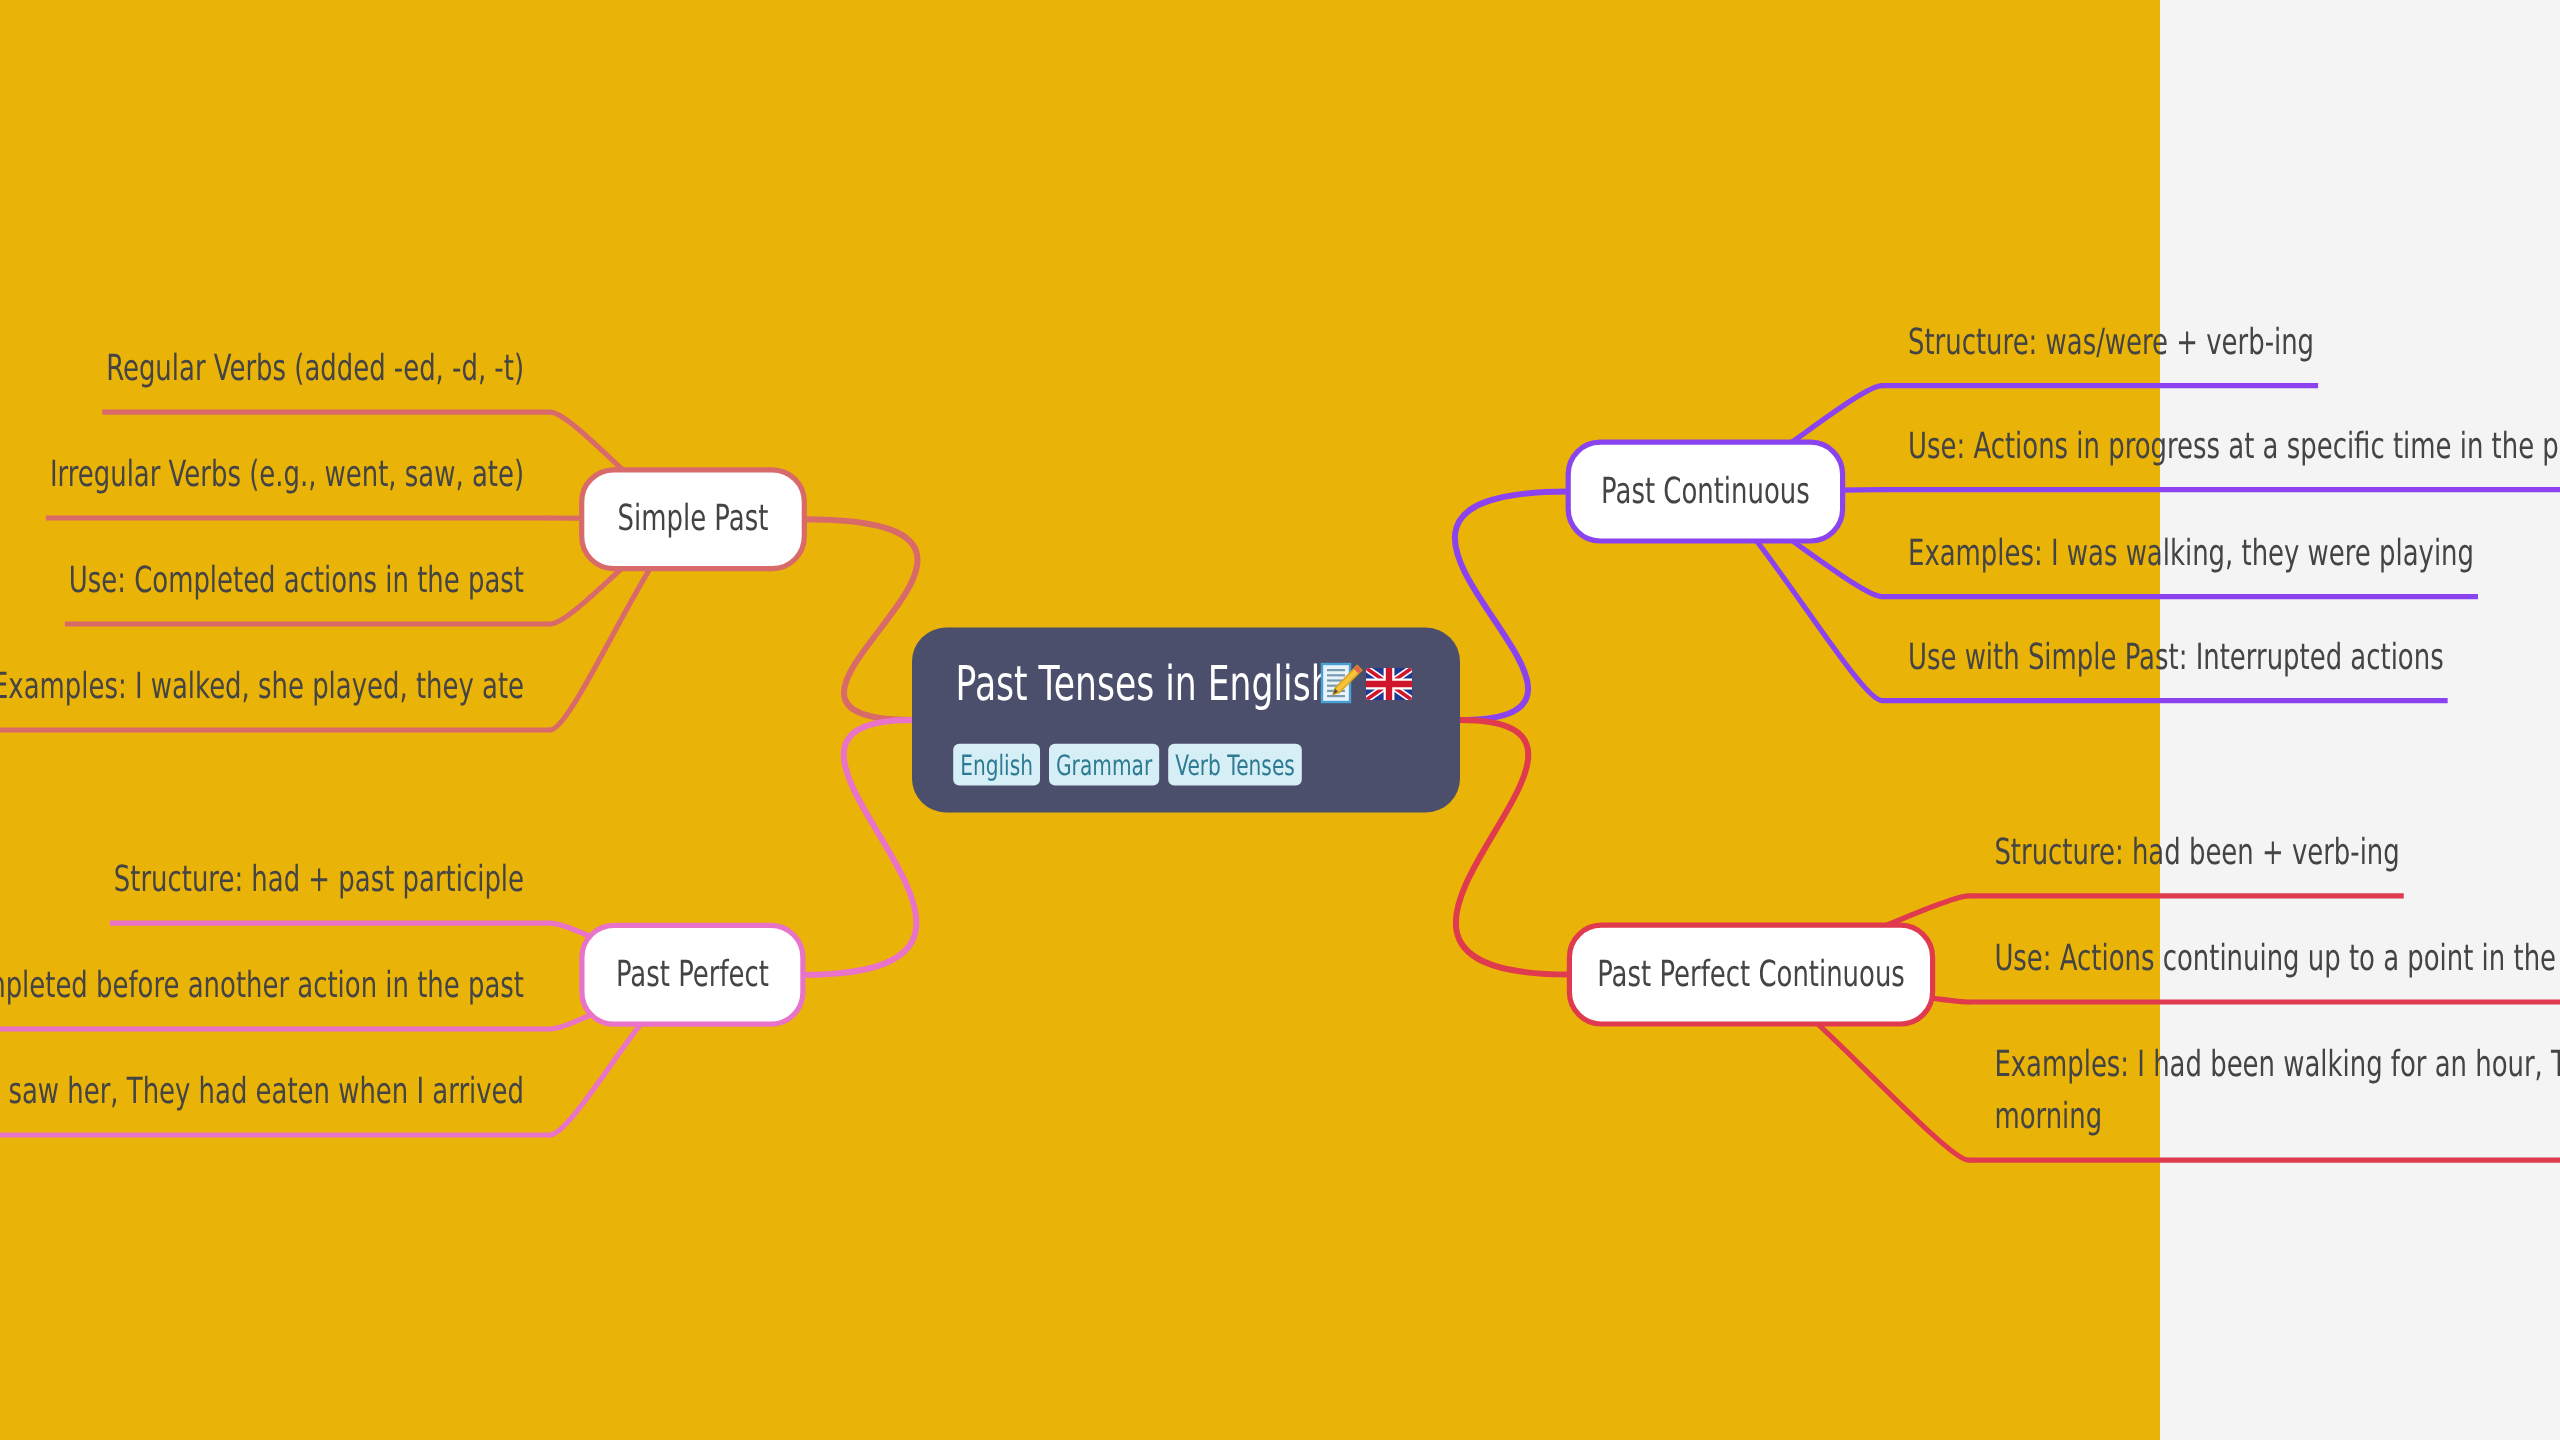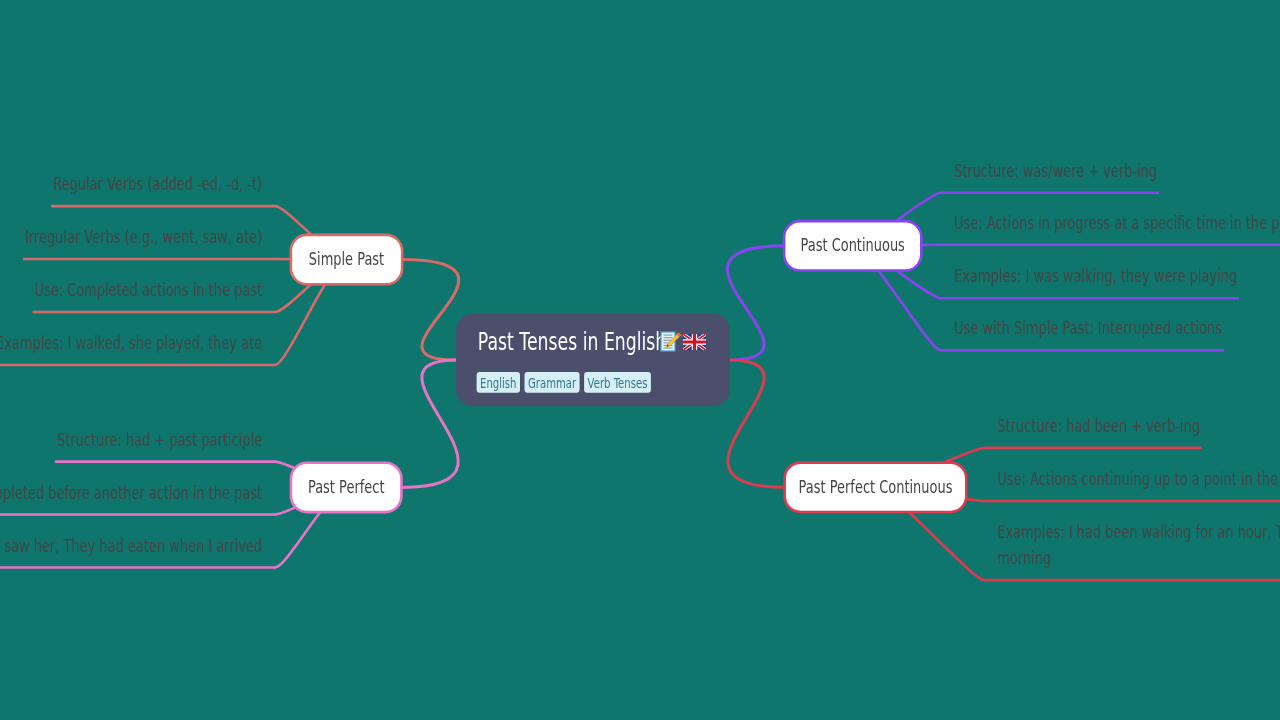--- a/index.html
+++ b/index.html
@@ -1,19 +1,19 @@
 <!DOCTYPE html>
 <html><head>
 <meta charset="utf-8">
 <title>Past Tenses in English</title>
 <style>
   html,body{margin:0;padding:0;background:#f4f4f4;}
   body{width:1280px;height:720px;overflow:hidden;
        font-family:"DejaVu Sans",sans-serif;-webkit-font-smoothing:antialiased;}
-  #root{position:relative;width:1280px;height:720px;background:#0f766e;}
+  #root{position:relative;width:1080px;height:720px;background:#eab308;}
   svg#map{display:block;position:absolute;left:0;top:0;}
   .leaf-label{font-family:"DejaVu Sans",sans-serif;font-size:18px;fill:#444444;
               dominant-baseline:alphabetic;}
   .branch-label{font-family:"DejaVu Sans",sans-serif;font-size:18px;fill:#444444;}
   .root-title{font-family:"DejaVu Sans",sans-serif;font-size:24px;fill:#ffffff;}
   .tag-label{font-family:"DejaVu Sans",sans-serif;font-size:14px;fill:#2e7a92;}
 </style>
 </head>
 <body>
 

